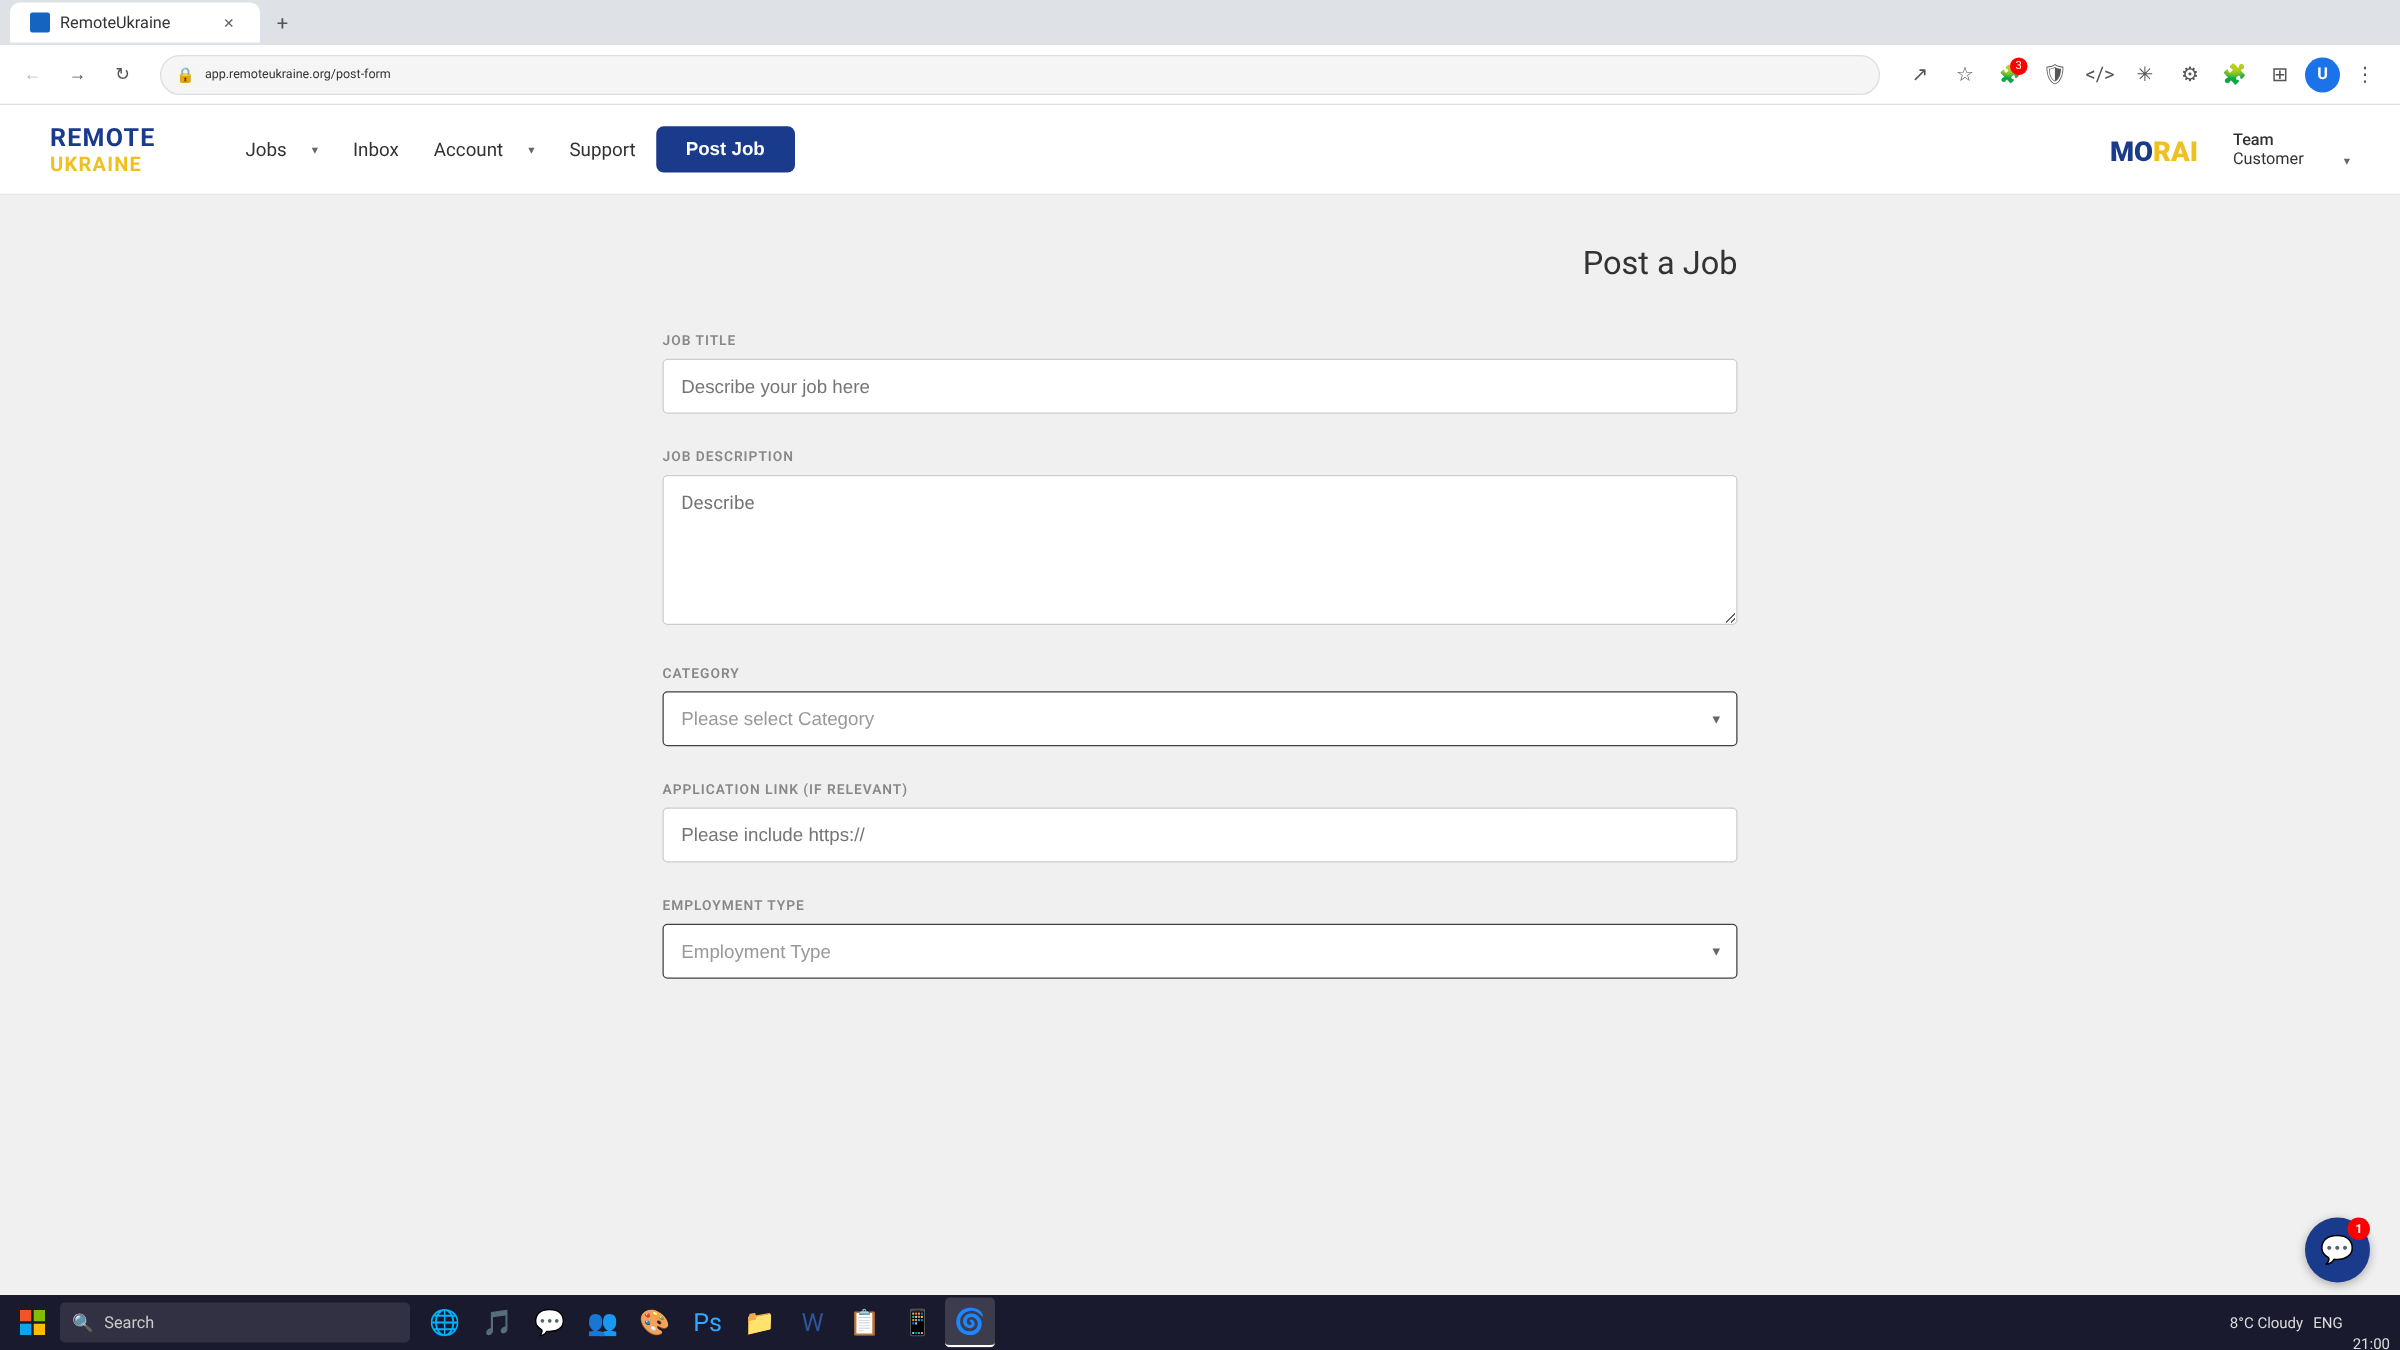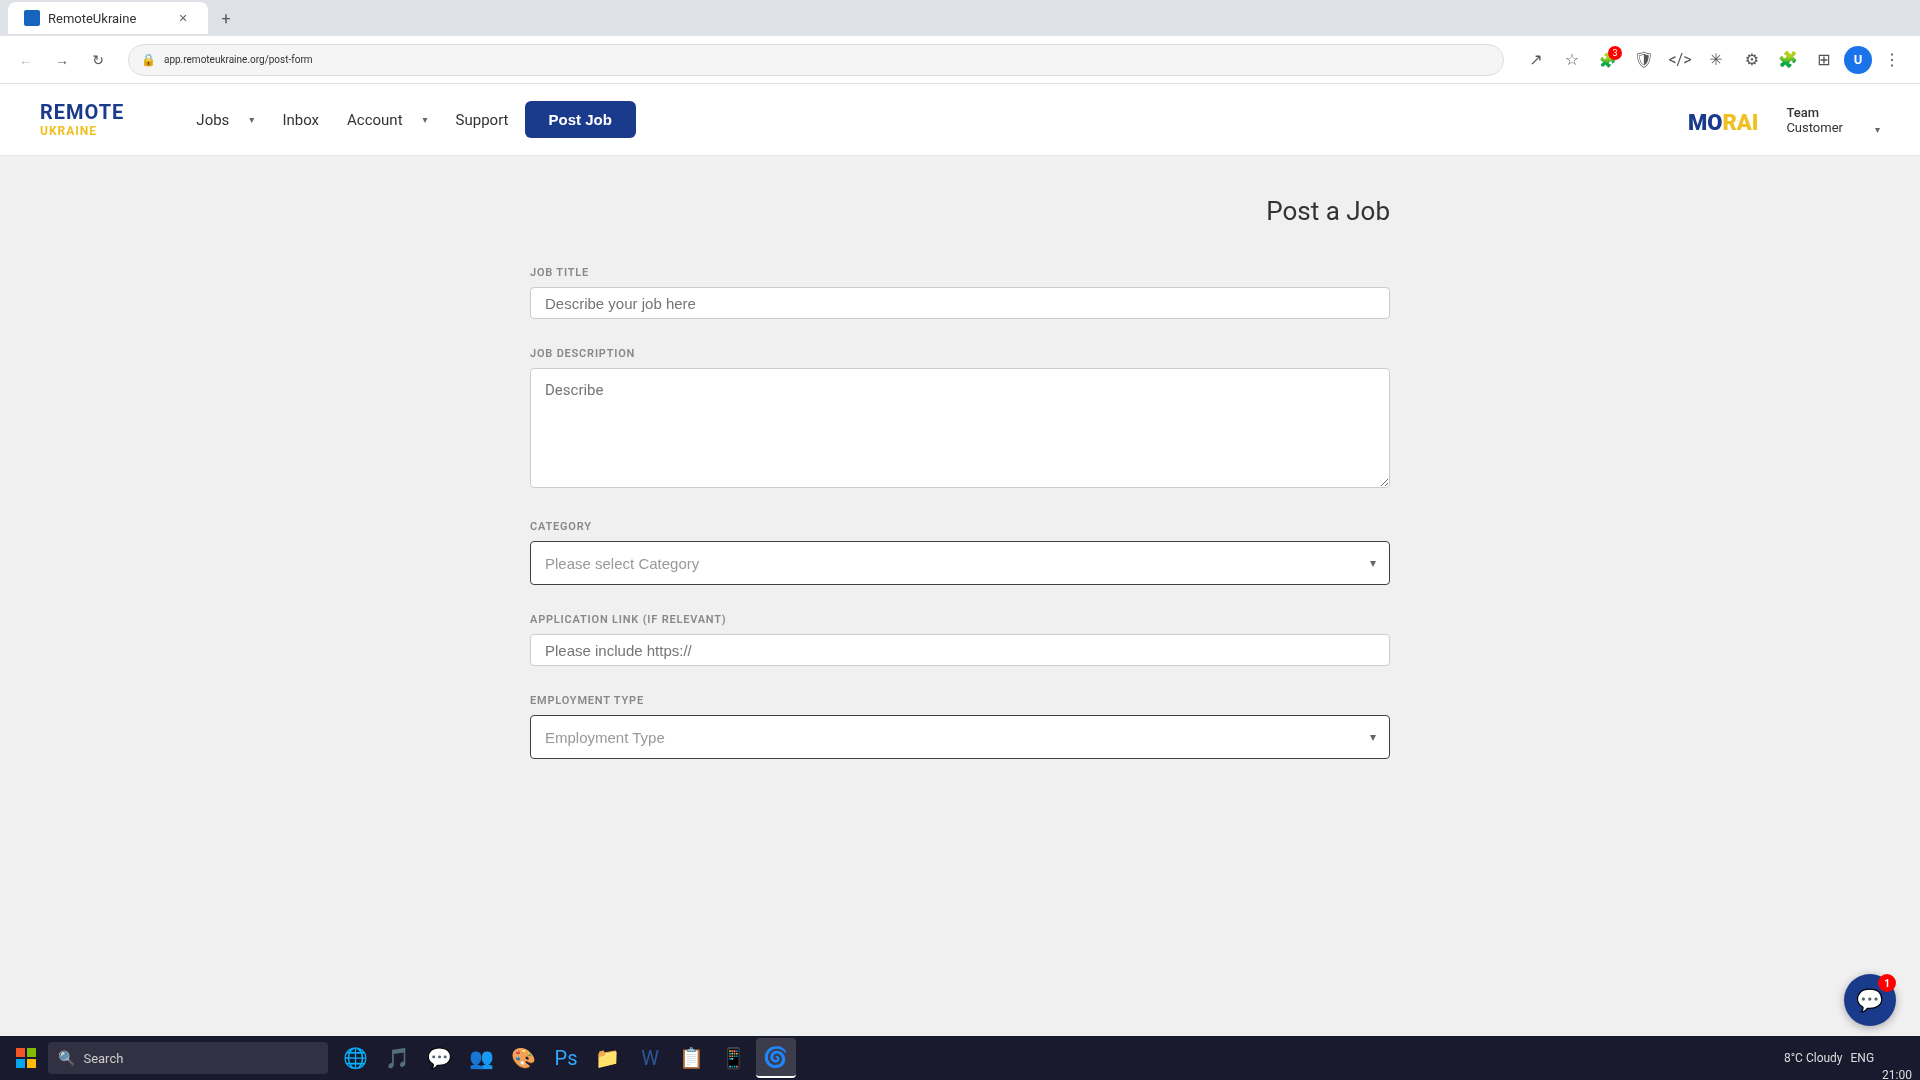--- a/index.html
+++ b/index.html
@@ -178,21 +178,21 @@
       text-decoration: none;
       margin-right: 20px;
     }
     .logo-remote {
       font-size: 20px;
       font-weight: 700;
       color: #1a3a8c;
       letter-spacing: 1px;
     }
     .logo-ukraine {
-      font-size: 12px;
+      font-size: 16px;
       font-weight: 700;
       color: #f0c020;
       letter-spacing: 1px;
     }
     .site-nav {
       display: flex;
       align-items: center;
       gap: 4px;
       flex: 1;
     }
@@ -267,21 +267,21 @@
       display: block;
       font-size: 11px;
       font-weight: 600;
       color: #888;
       letter-spacing: 0.8px;
       text-transform: uppercase;
       margin-bottom: 8px;
     }
     .form-input {
       width: 100%;
-      height: 32px;
+      height: 44px;
       border: 1px solid #ccc;
       border-radius: 4px;
       padding: 0 14px;
       font-size: 15px;
       color: #999;
       background: #fff;
       outline: none;
     }
     .form-textarea {
       width: 100%;

